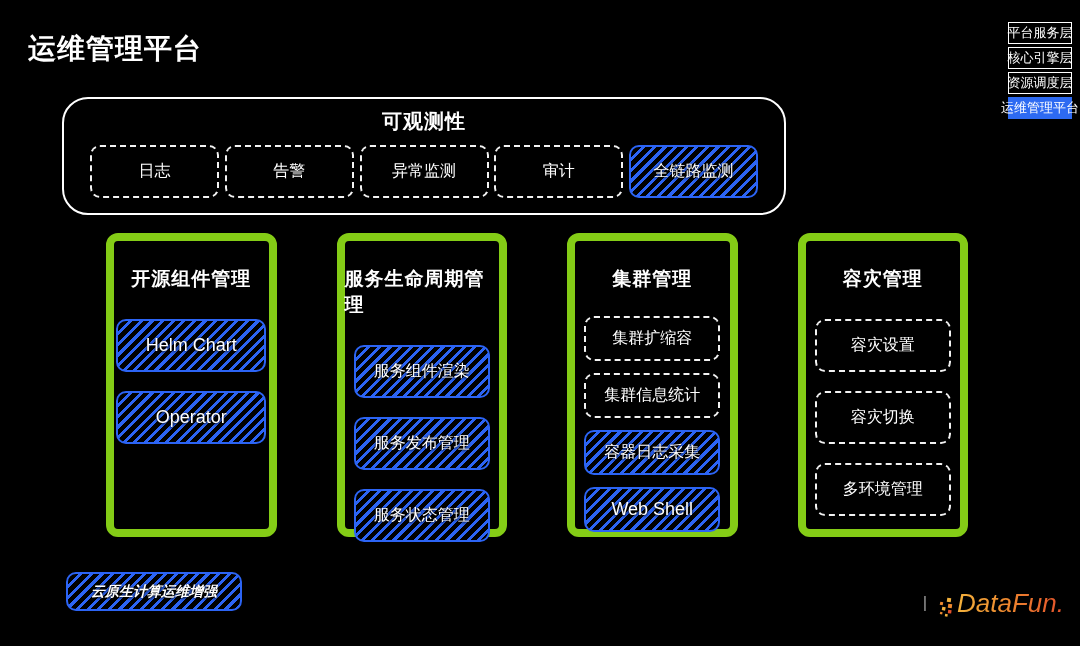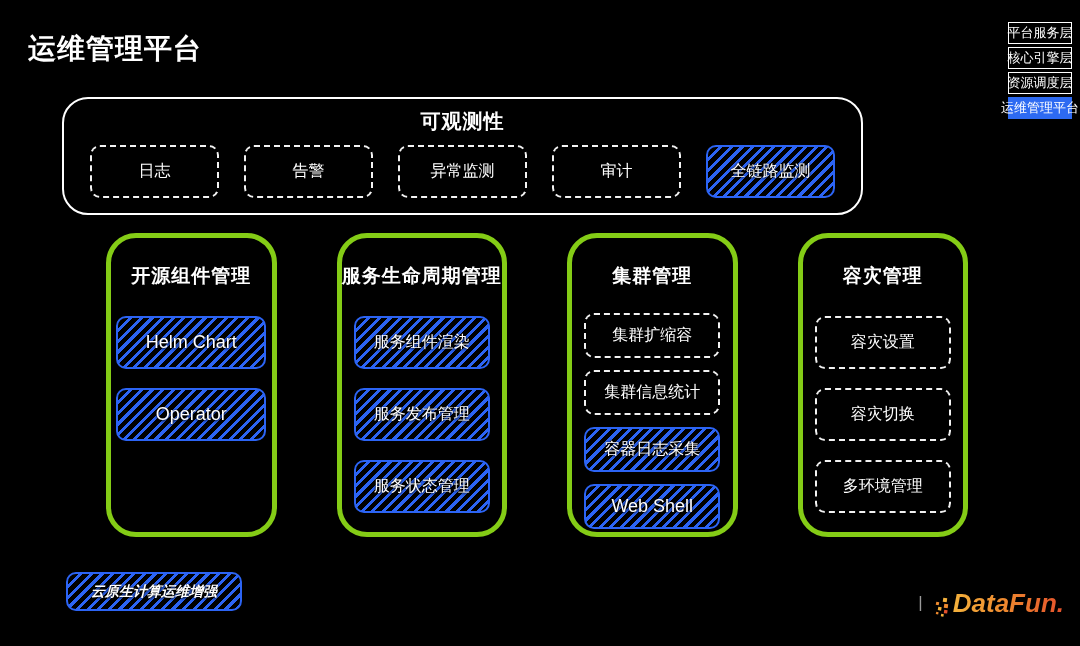--- a/index.html
+++ b/index.html
@@ -43,40 +43,40 @@
   .box.hatched {
     border:2px solid #2C64F4;
     background:repeating-linear-gradient(135deg,
       #2C64F4 0px, #2C64F4 3px, #000000 3px, #000000 7.5px);
     text-shadow:0 1px 3px rgba(0,0,0,.95), 0 0 2px rgba(0,0,0,.9);
   }
   .box.latin { font-size:18px; }
 
   
   .obs-panel {
-    position:absolute; left:62px; top:97px; width:801px; height:118px;
+    position:absolute; left:62px; top:97px; width:724px; height:118px;
     border:2px solid #ffffff; border-radius:26px;
   }
   .obs-title {
     margin-top:9px; text-align:center;
     font-size:20px; font-weight:bold; letter-spacing:1px;
   }
   .obs-row {
     position:absolute; left:26px; right:26px; top:46px;
     display:flex; justify-content:space-between;
   }
   .obs-row .box { width:129px; height:53px; }
 
   
   .columns {
     position:absolute; left:62px; top:233px; width:906px; height:304px;
     display:flex; gap:16px;
   }
   .column {
-    flex:1; border:5px solid #84cc16; border-radius:30px;
+    flex:1; border:8px solid #84cc16; border-radius:12px;
     display:flex; flex-direction:column; align-items:center;margin-left:44px;
   }
   .col-title {
     margin-top:25px; font-size:19px; font-weight:bold; letter-spacing:1px;
   }
   .col-items {
     margin-top:27px; display:flex; flex-direction:column;
     align-items:center; gap:19px;justify-content:space-between;
   }
   .column .box { width:136px; height:53px; }
@@ -99,21 +99,21 @@
   
   .footer {
     position:absolute; right:16px; top:585px; height:36px;
     display:flex; align-items:center; gap:11px;
   }
   .brand-volc { display:flex; align-items:center; gap:8px; }
   .volc-name { font-size:21px; font-weight:bold; letter-spacing:2px; }
   .footer-sep { color:#9a9a9a; font-size:17px; padding:0 1px; }
   .brand-datafun { display:flex; align-items:flex-end; gap:3px; }
   .datafun-name {
-    font-size:26px; font-weight:bold; font-style:italic;
+    font-size:26px; font-weight:normal; font-style:italic;
     background:linear-gradient(90deg,#F3B13C 0%,#EE8A2F 45%,#E4512B 100%);
     -webkit-background-clip:text; background-clip:text; color:transparent;
     letter-spacing:0px;
     text-align:center;
   }
 </style>
 </head>
 <body>
 
 <div class="page-title">运维管理平台</div>

